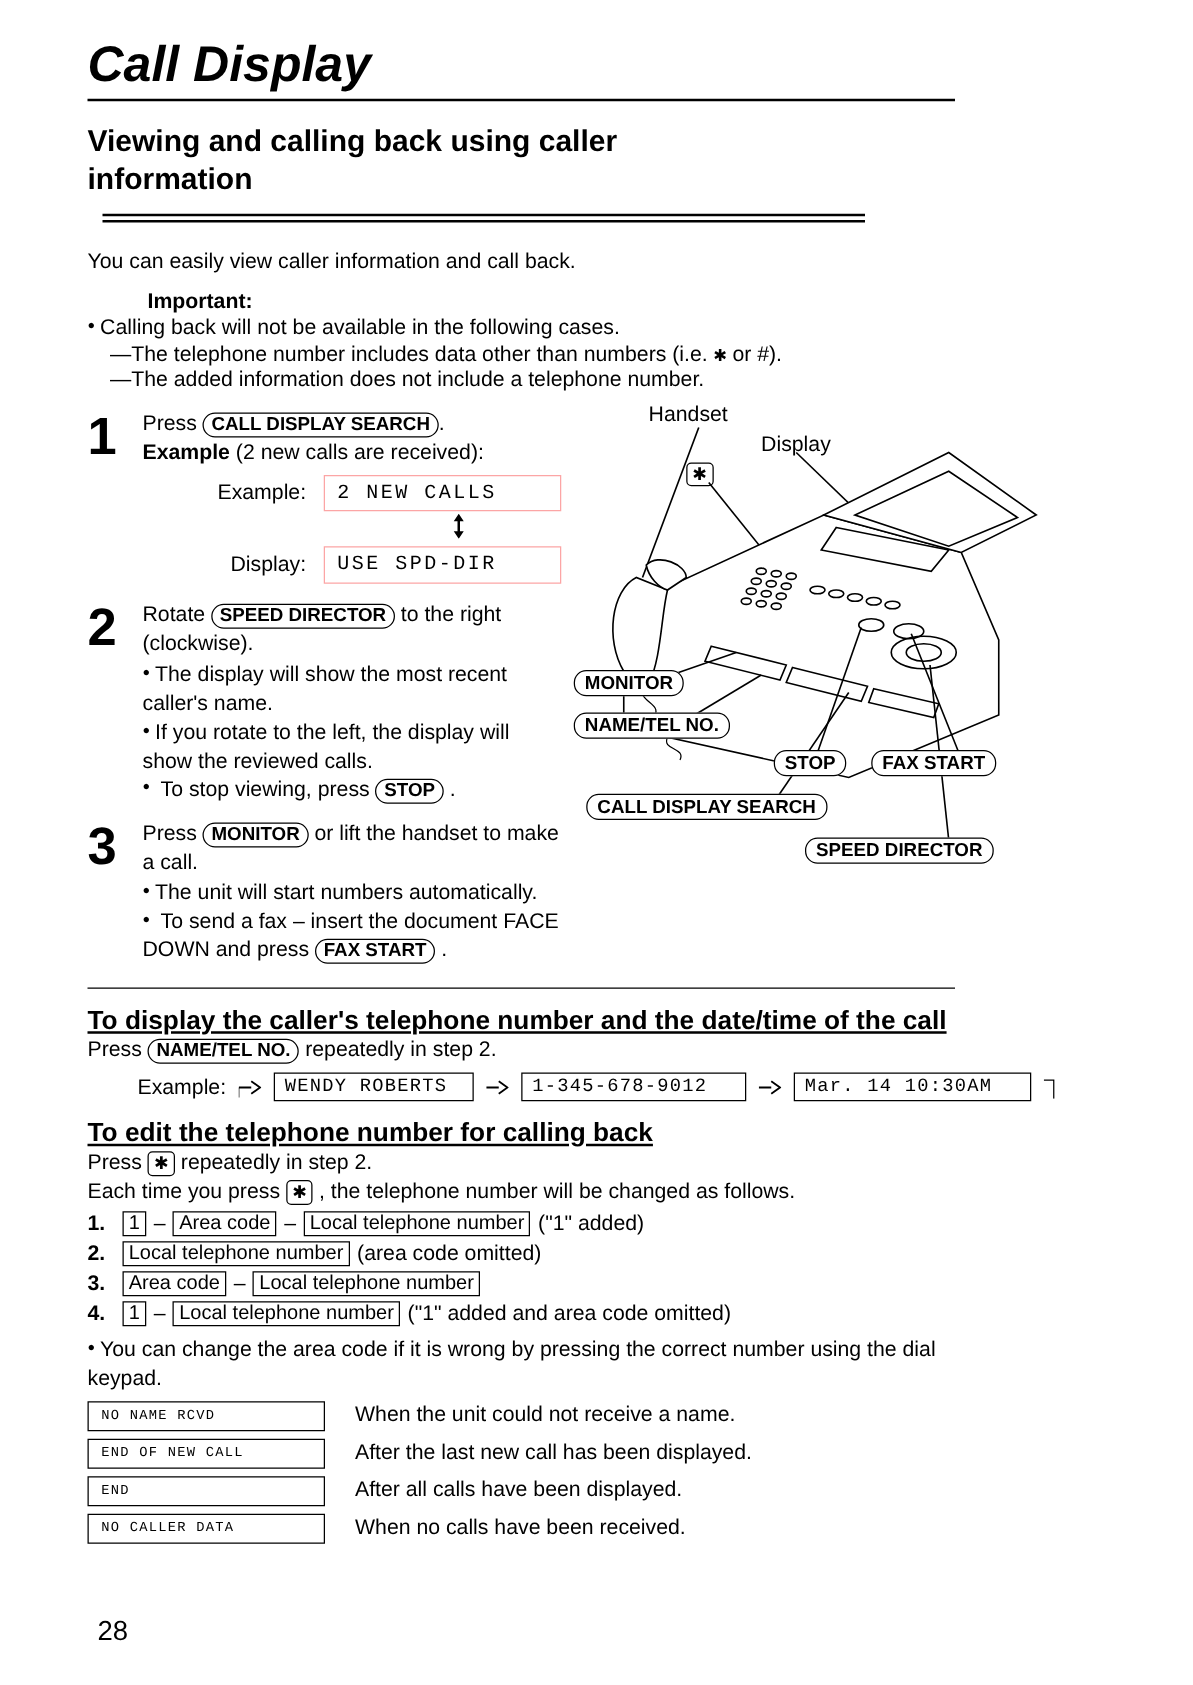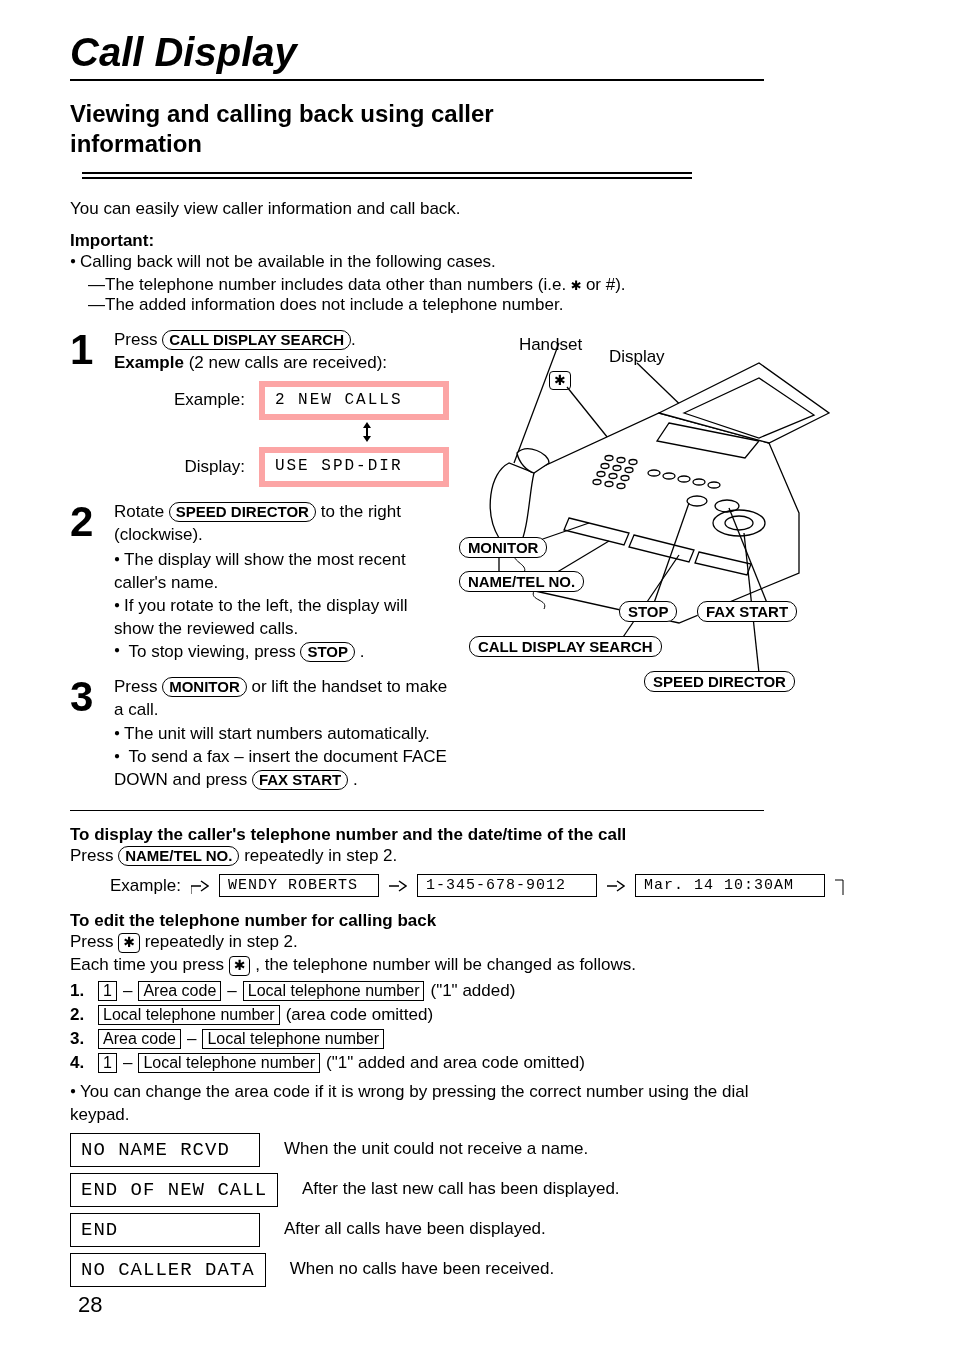--- a/index.html
+++ b/index.html
@@ -39,20 +39,21 @@
     height: 7px;
   }
   .intro {
     font-size: 17px;
     margin: 10px 0 4px 0;
   }
   .important-label {
     font-weight: bold;
     font-size: 17px;
     margin-top: 12px;
+    margin-left: 48px;
   }
   .bullet-row {
     font-size: 17px;
     line-height: 1.35;
   }
   .bullet-row::before {
     content: "●";
     font-size: 10px;
     display: inline-block;
     vertical-align: middle;
@@ -107,21 +108,21 @@
     display:inline-block;
     border:1.5px solid #000;
     border-radius:4px;
     padding:0 4px;
     font-size:14px;
     line-height:1.25;
     vertical-align: baseline;
   }
   .lcd {
     display: inline-block;
-    border: 6px solid #fca5a5;
+    border: 1px solid #fca5a5;
     font-family: "Courier New", monospace;
     font-size: 16px;
     letter-spacing: 2px;
     padding: 3px 10px;
     min-width: 190px;
   }
   .lcd-sm {
     display:inline-block;
     border:1px solid #000;
     font-family:"Courier New", monospace;
@@ -154,22 +155,23 @@
     padding:1px 8px;
     font-weight:bold;
     font-size:15px;
     background:#fff;
     white-space:nowrap;
   }
   .callout { position:absolute; }
   
   .sub-title {
     font-weight:bold;
-    font-size:17px;
+    font-size:21px;
     margin-top:14px;
+    text-decoration:underline;
   }
   .body-text {
     font-size:17px;
     line-height:1.35;
   }
   .seq-row {
     display:flex;
     align-items:center;
     gap:10px;
     margin: 6px 0 6px 40px;
@@ -197,21 +199,21 @@
   }
   .disp-row {
     display:flex;
     align-items:center;
     gap:24px;
     margin:6px 0;
   }
   .disp-box {
     border:1px solid #000;
     font-family:"Courier New",monospace;
-    font-size:19px;
+    font-size:11px;
     letter-spacing:1px;
     padding:5px 10px;
     min-width:190px;
   }
   .page-num {
     position:absolute;
     left:78px;
     bottom:30px;
     font-size:22px;
   }
@@ -299,21 +301,21 @@
               <span>.</span>
             </div>
           </div>
         </div>
       </div>
 
     </div>
 
     <div class="right-col">
       
-      <div class="callout" style="top:12px; left:60px; font-size:17px;">Handset</div>
+      <div class="callout" style="top:0px; left:60px; font-size:17px;">Handset</div>
       <div class="callout" style="top:24px; left:150px; font-size:17px;">Display</div>
       <div class="callout" style="top:48px; left:90px;">
         <span class="key-small">✱</span>
       </div>
       
       <svg class="device-svg" viewBox="0 0 390 360">
         <g stroke="#000" stroke-width="1.3" fill="none">
 
           <line x1="100" y1="20" x2="55" y2="140"></line>
           <line x1="178" y1="40" x2="235" y2="95"></line>

